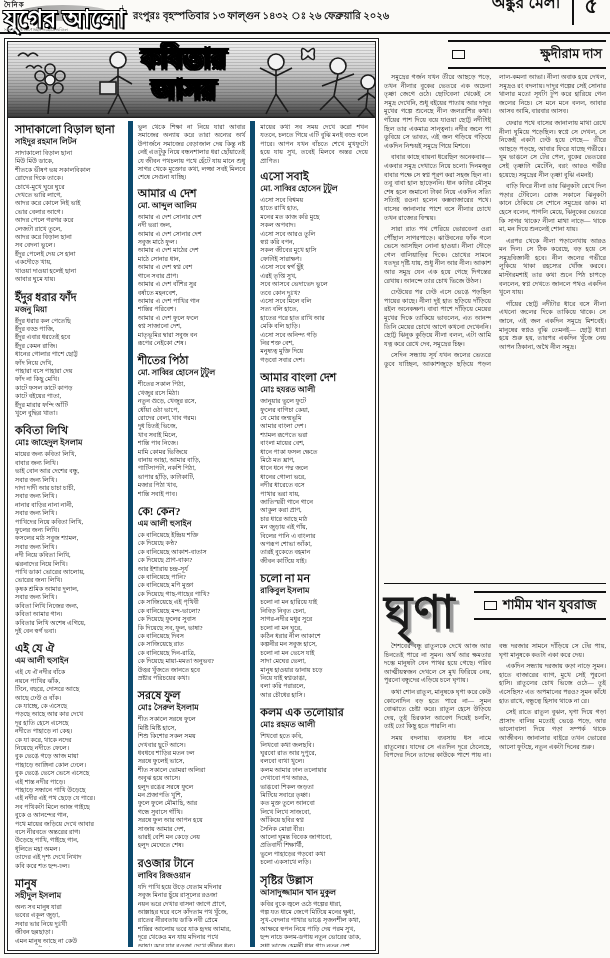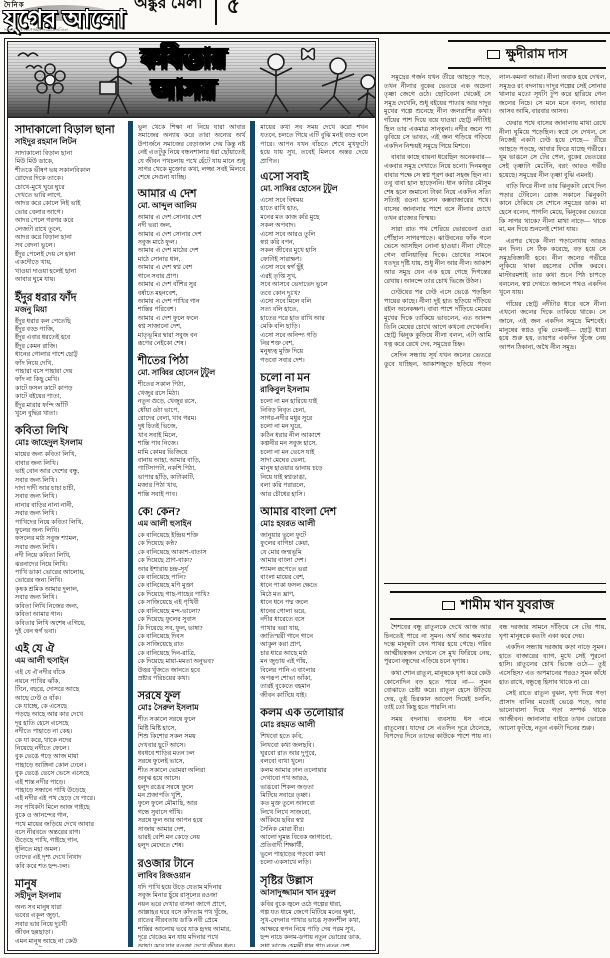--- a/index.html
+++ b/index.html
@@ -78,21 +78,21 @@
   .story-headline {
     font-weight:bold; color:#1a1a1a; letter-spacing:1px;
     text-shadow:2px 2px 0 #aaa, 3px 3px 0 #ccc;
   }
   #story1-headline { font-size:31px; line-height:40px; text-align:center; }
   .author-strip {
     border-top:2px solid #111; border-bottom:2px solid #111;
     font-size:13px; font-weight:bold; padding:2px 4px; display:flex;
     align-items:center; gap:6px; justify-content:center;
   }
-  #story1-authorstrip { width:158px; margin:4px 0 4px auto; }
+  #story1-authorstrip { width:158px; margin:4px 0 4px auto;justify-content:space-between; }
   .box-glyph { display:inline-block; width:13px; height:9px; border:1.6px solid #111; }
   .story-body {
     column-count:2; column-gap:8px; font-size:6.35px; line-height:8.6px;
     text-align:justify; overflow:hidden;
   }
   #story1-body { height:505px; }
   .story-body p { margin-bottom:3px; text-indent:7px; }
   #story-divider { border:none; border-top:1px solid #111; margin:5px 0 3px; }
   #story2-header { display:flex; align-items:flex-start; }
   #story2-headline {
@@ -107,20 +107,21 @@
 
 <div id="page">
 
   <div id="header">
     <div id="logo">
       <div class="swoosh"></div>
       <div class="prefix">দৈনিক</div>
       <div class="main">যুগের আলো</div>
       <div class="tagline">সত্যের পথে আপোষহীন সংগ্রামে অবিচল</div>
     </div>
+    <div id="dateline">রংপুরঃ বৃহস্পতিবার ১৩ ফাল্গুন ১৪৩২ ঃ ২৬ ফেব্রুয়ারি ২০২৬</div>
     <div id="badge-area">
       <div id="section-badge">অঙ্কুর মেলা</div>
       <div id="page-number">৫</div>
     </div>
   </div>
 
   <div id="poetry-box">
     <div id="poetry-inner">
       <div id="poetry-banner">
         <svg width="375" height="76" viewBox="0 0 375 76">
@@ -397,38 +398,20 @@
                 <div>সত্য বলি হাতে,</div>
                 <div>হাতের পরে হাত রাখি আর</div>
                 <div>মেকি বলি ছাড়ি।</div>
                 <div>এসো সবে অনিন্দ্য গড়ি</div>
                 <div>নির শক্ত বেশ,</div>
                 <div>মনুষ্যত্ব মুক্তি দিয়ে</div>
                 <div>গড়বো সবার দেশ।</div>
               </div>
             </div>
             <div class="poem">
-              <div class="poem-title">চলো না মন</div>
-              <div class="poem-author">রাকিবুল ইসলাম</div>
-              <div class="poem-lines">
-                <div>চলো না মন হারিয়ে যাই</div>
-                <div>নিবিড় নিবৃত চেনা,</div>
-                <div>সাগর-নদীর মধুর সুরে</div>
-                <div>চলো না মন ঘুরে,</div>
-                <div>কঠিন ধরার নীল আকাশে</div>
-                <div>কল্পনীর মন সবুজ হাসে,</div>
-                <div>চলো না মন ভেসে যাই</div>
-                <div>সাদা মেঘের ভেলা,</div>
-                <div>মানুষ হাওয়ার ডানায় চড়ে</div>
-                <div>নিয়ে যাই স্বপ্নডাঙা,</div>
-                <div>বলা করি পরারলে,</div>
-                <div>আর চৌধের হাসি।</div>
-              </div>
-            </div>
-            <div class="poem">
               <div class="poem-title">আমার বাংলা দেশ</div>
               <div class="poem-author">মোঃ হযরত আলী</div>
               <div class="poem-lines">
                 <div>জানুয়ার ভুলে ফুটে</div>
                 <div>ফুলের বাগিচা কেয়া,</div>
                 <div>যে মোর জন্মভূমি</div>
                 <div>আমার বাংলা দেশ।</div>
                 <div>শ্যামল রূপেতে ভরা</div>
                 <div>বাংলা মায়ের বেশ,</div>
                 <div>ধানে পাকা ফসল ক্ষেতে</div>
@@ -441,20 +424,38 @@
                 <div>আকুল করা প্রাণ,</div>
                 <div>চার ধারে আছে মাঠ</div>
                 <div>মন জুড়ায় এই গাঁয়,</div>
                 <div>বিলের পানি এ বাংলার</div>
                 <div>অপরূপ শোভা আঁকা,</div>
                 <div>তারই বুকেতে বহমান</div>
                 <div>জীবন কাটিয়ে যাই।</div>
               </div>
             </div>
             <div class="poem">
+              <div class="poem-title">চলো না মন</div>
+              <div class="poem-author">রাকিবুল ইসলাম</div>
+              <div class="poem-lines">
+                <div>চলো না মন হারিয়ে যাই</div>
+                <div>নিবিড় নিবৃত চেনা,</div>
+                <div>সাগর-নদীর মধুর সুরে</div>
+                <div>চলো না মন ঘুরে,</div>
+                <div>কঠিন ধরার নীল আকাশে</div>
+                <div>কল্পনীর মন সবুজ হাসে,</div>
+                <div>চলো না মন ভেসে যাই</div>
+                <div>সাদা মেঘের ভেলা,</div>
+                <div>মানুষ হাওয়ার ডানায় চড়ে</div>
+                <div>নিয়ে যাই স্বপ্নডাঙা,</div>
+                <div>বলা করি পরারলে,</div>
+                <div>আর চৌধের হাসি।</div>
+              </div>
+            </div>
+            <div class="poem">
               <div class="poem-title">কলম এক তলোয়ার</div>
               <div class="poem-author">মোঃ রহমত আলী</div>
               <div class="poem-lines">
                 <div>শিখবো হতে কবি,</div>
                 <div>লিখবো কথা জলছবি।</div>
                 <div>ঘুরবো রাত আর দুপুরে,</div>
                 <div>বলবো ব্যথা খুলে।</div>
                 <div>কলম আমার ঢাল তলোয়ার</div>
                 <div>দেখাবো পথ আরও,</div>
                 <div>ভাঙবো শিকল জড়তা</div>
@@ -500,20 +501,21 @@
         <p>সেদিন সন্ধ্যায় সূর্য যখন জলের ভেতরে ডুবে যাচ্ছিল, আকাশজুড়ে ছড়িয়ে পড়ল লাল-কমলা আভা। নীলা অবাক হয়ে দেখল, সমুদ্রও রং বদলায়। দাদুর গল্পের সেই সোনার থালার মতো সূর্যটা টুপ করে হারিয়ে গেল জলের নিচে। সে মনে মনে বলল, আবার আসব আমি, বারবার আসব।</p>
         <p>ফেরার পথে বাসের জানালায় মাথা রেখে নীলা ঘুমিয়ে পড়েছিল। স্বপ্নে সে দেখল, সে নিজেই একটা ঢেউ হয়ে গেছে— তীরে আছড়ে পড়ছে, আবার ফিরে যাচ্ছে গভীরে। ঘুম ভাঙলে সে টের পেল, বুকের ভেতরের সেই তৃষ্ণাটা মেটেনি, বরং আরও গভীর হয়েছে। সমুদ্রের নীল তৃষ্ণা বুঝি এমনই।</p>
         <p>বাড়ি ফিরে নীলা তার ঝিনুকটা রেখে দিল পড়ার টেবিলে। রোজ সকালে ঝিনুকটা কানে ঠেকিয়ে সে শোনে সমুদ্রের ডাক। মা হেসে বলেন, পাগলি মেয়ে, ঝিনুকের ভেতরে কি সাগর থাকে? নীলা মাথা নাড়ে— থাকে মা, মন দিয়ে শুনলেই শোনা যায়।</p>
         <p>এরপর থেকে নীলা পড়ালেখায় আরও মন দিল। সে ঠিক করেছে, বড় হয়ে সে সমুদ্রবিজ্ঞানী হবে। নীল জলের গভীরে লুকিয়ে থাকা রহস্যের খোঁজ করবে। মাস্টারমশাই তার কথা শুনে পিঠ চাপড়ে বললেন, স্বপ্ন দেখতে জানলে পথও একদিন খুলে যায়।</p>
         <p>গাঁয়ের ছোট্ট নদীটার ধারে বসে নীলা এখনো জলের দিকে তাকিয়ে থাকে। সে জানে, এই জল একদিন সমুদ্রে মিশবেই। মানুষের স্বপ্নও বুঝি তেমনই— ছোট্ট ধারা হয়ে শুরু হয়, তারপর একদিন খুঁজে নেয় আপন ঠিকানা, অথৈ নীল সমুদ্র।</p>
       </div>
 
     <hr id="story-divider">
 
     <div id="story2-header">
+      <div id="story2-headline" class="story-headline">ঘৃণা</div>
       <div id="story2-authorstrip" class="author-strip">
         <span class="box-glyph"></span>
         <span>শামীম খান যুবরাজ</span>
       </div>
     </div>
     <div id="story2-body" class="story-body">
         <p>শৈশবের বন্ধু রাতুলকে দেখে আজ আর চিনতেই পারে না সুমন। অর্থ আর ক্ষমতার দম্ভে মানুষটা যেন পাথর হয়ে গেছে। গরিব আত্মীয়স্বজন দেখলে সে মুখ ফিরিয়ে নেয়, পুরনো বন্ধুদের এড়িয়ে চলে ঘৃণায়।</p>
         <p>কথা শোন রাতুল, মানুষকে ঘৃণা করে কেউ কোনোদিন বড় হতে পারে না— সুমন বোঝাতে চেষ্টা করে। রাতুল হেসে উড়িয়ে দেয়, তুই চিরকাল আবেগ দিয়েই চললি, তাই তো কিছু হতে পারলি না।</p>
         <p>সময় বদলায়। ব্যবসায় ধস নামে রাতুলের। যাদের সে এতদিন দূরে ঠেলেছে, বিপদের দিনে তাদের কাউকে পাশে পায় না। বন্ধ দরজার সামনে দাঁড়িয়ে সে টের পায়, ঘৃণা মানুষকে কতটা একা করে দেয়।</p>
         <p>একদিন সন্ধ্যায় দরজায় কড়া নাড়ে সুমন। হাতে বাজারের ব্যাগ, মুখে সেই পুরনো হাসি। রাতুলের চোখ ভিজে ওঠে— তুই এসেছিস? এত অপমানের পরও? সুমন কাঁধে হাত রাখে, বন্ধুত্বে হিসাব থাকে না রে।</p>

